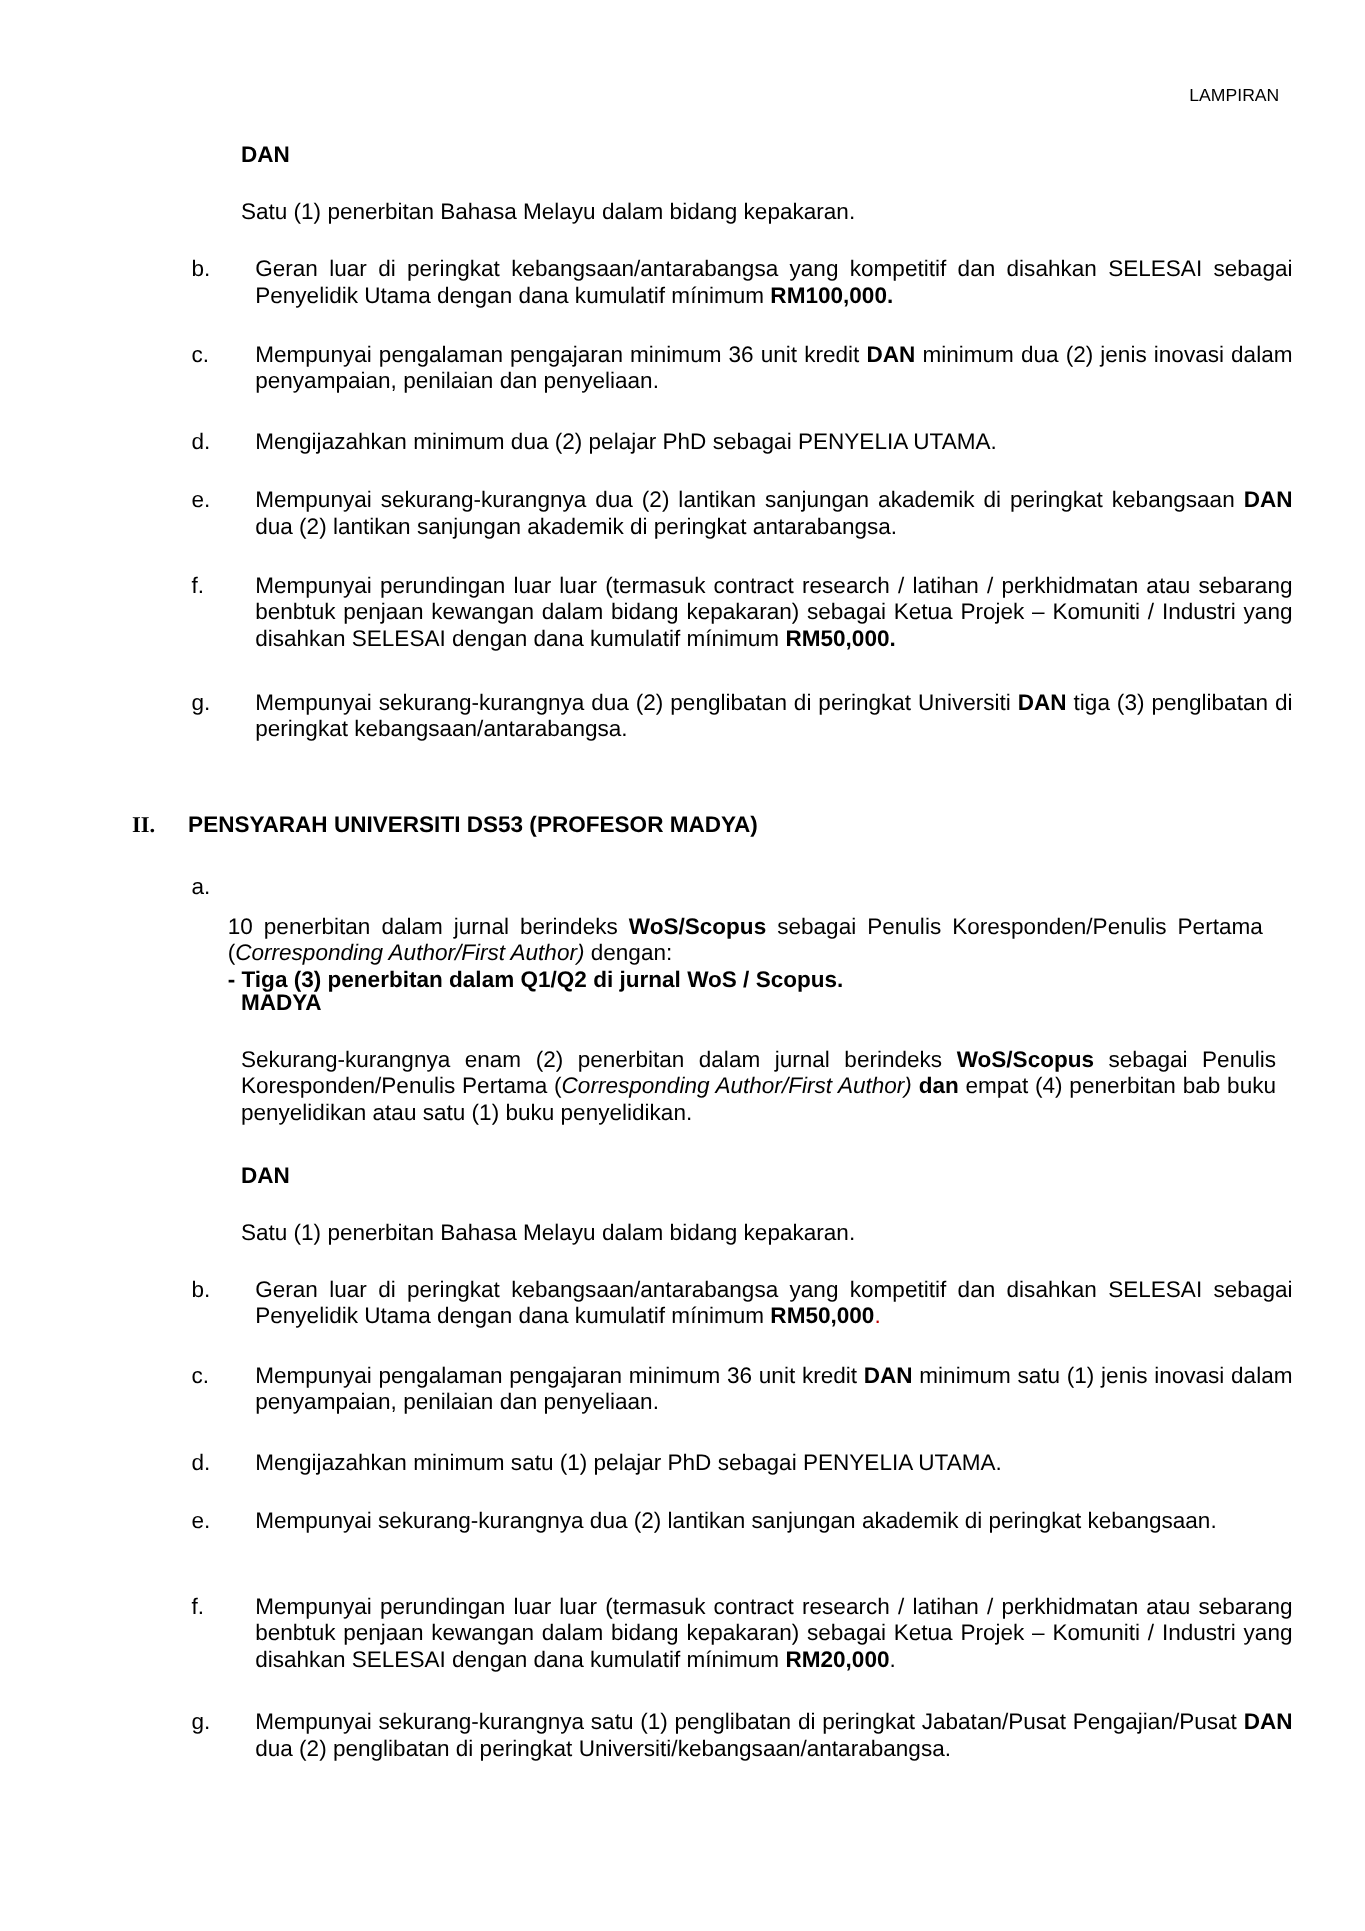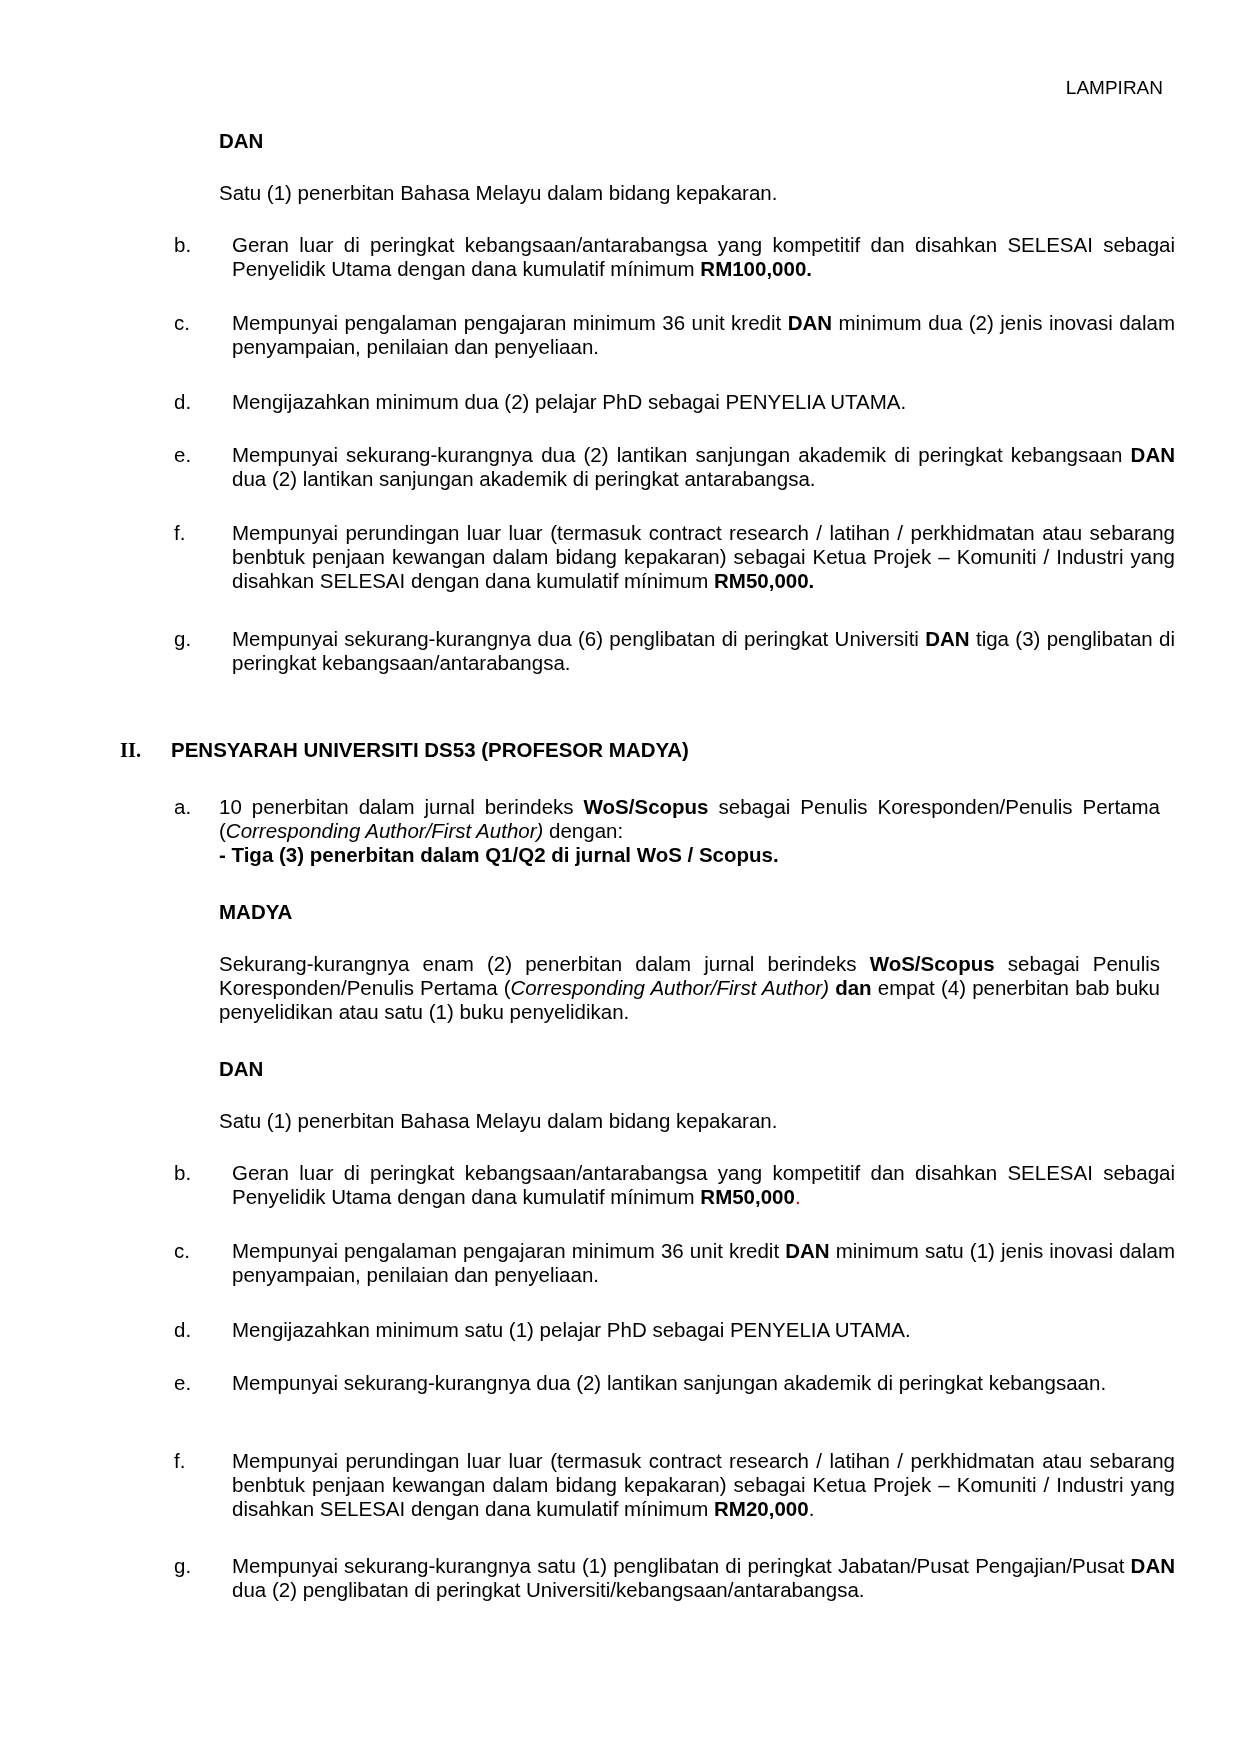--- a/index.html
+++ b/index.html
@@ -2,21 +2,21 @@
 <html><head>
 <meta charset="utf-8">
 <style>
   html, body { margin: 0; padding: 0; background: #ffffff; }
   body {
     width: 1241px; height: 1755px; position: relative; overflow: hidden;
     font-family: "Liberation Sans", sans-serif; font-size: 20.5px; color: #000;
     line-height: 24px;
   }
   .page-header {
-    position: absolute; right: 78px; top: 76px; font-size: 19px; margin-left: 32px;
+    position: absolute; right: 78px; top: 76px; font-size: 16px; margin-left: 32px;
   }
   .block { position: absolute; left: 0; width: 1241px; }
   .para {
     position: absolute; left: 219px; width: 941px; text-align: justify;
   }
   .item-label { position: absolute; left: 174px; }
   .item-text { position: absolute; left: 232px; width: 943px; text-align: justify; text-align-last: left; }
   .section-num { position: absolute; left: 120px; font-weight: bold; font-family: Liberation Serif, serif; }
   .section-title { position: absolute; left: 171px; font-weight: bold; }
   .b { font-weight: bold; }
@@ -46,31 +46,31 @@
 <div class="block" style="top:443px;">
   <span class="item-label">e.</span>
   <div class="item-text"><span>Mempunyai sekurang-kurangnya dua (2) lantikan sanjungan akademik di peringkat kebangsaan </span><span class="b">DAN</span><span> dua (2) lantikan sanjungan akademik di peringkat antarabangsa.</span></div>
 </div>
 <div class="block" style="top:521px;">
   <span class="item-label">f.</span>
   <div class="item-text"><span>Mempunyai perundingan luar luar (termasuk contract research / latihan / perkhidmatan atau sebarang benbtuk penjaan kewangan dalam bidang kepakaran) sebagai Ketua Projek – Komuniti / Industri yang disahkan SELESAI dengan dana kumulatif mínimum </span><span class="b">RM50,000.</span></div>
 </div>
 <div class="block" style="top:627px;">
   <span class="item-label">g.</span>
-  <div class="item-text"><span>Mempunyai sekurang-kurangnya dua (6) penglibatan di peringkat Universiti </span><span class="b">DAN</span><span> tiga (3) penglibatan di peringkat kebangsaan/antarabangsa.</span></div>
+  <div class="item-text"><span>Mempunyai sekurang-kurangnya dua (2) penglibatan di peringkat Universiti </span><span class="b">DAN</span><span> tiga (3) penglibatan di peringkat kebangsaan/antarabangsa.</span></div>
 </div>
 
 <div class="block" style="top:738px;">
   <span class="section-num">II.</span>
   <span class="section-title">PENSYARAH UNIVERSITI DS53 (PROFESOR MADYA)</span>
 </div>
 
 <div class="block" style="top:795px;">
   <span class="item-label">a.</span>
-  <div class="item-text" style="left:219px;width:941px;">
+  <div class="item-text" style="left:207px;width:941px;margin-top:36px;">
     <div><span>10 penerbitan dalam jurnal berindeks </span><span class="b">WoS/Scopus</span><span> sebagai Penulis Koresponden/Penulis Pertama (</span><span class="i">Corresponding Author/First Author)</span><span> dengan:</span></div>
     <div><span class="b">- Tiga (3) penerbitan dalam Q1/Q2 di jurnal WoS / Scopus.</span></div>
   </div>
 </div>
 <div class="para b" style="top:900px;">MADYA</div>
 <div class="para" style="top:952px;"><span>Sekurang-kurangnya enam (2) penerbitan dalam jurnal berindeks </span><span class="b">WoS/Scopus</span><span> sebagai Penulis Koresponden/Penulis Pertama (</span><span class="i">Corresponding Author/First Author)</span><span> </span><span class="b">dan</span><span> empat (4) penerbitan bab buku penyelidikan atau satu (1) buku penyelidikan.</span></div>
 <div class="para b" style="top:1057px;">DAN</div>
 <div class="para" style="top:1109px;"><span>Satu (1) penerbitan Bahasa Melayu dalam bidang kepakaran.</span></div>
 
 <div class="block" style="top:1161px;">

